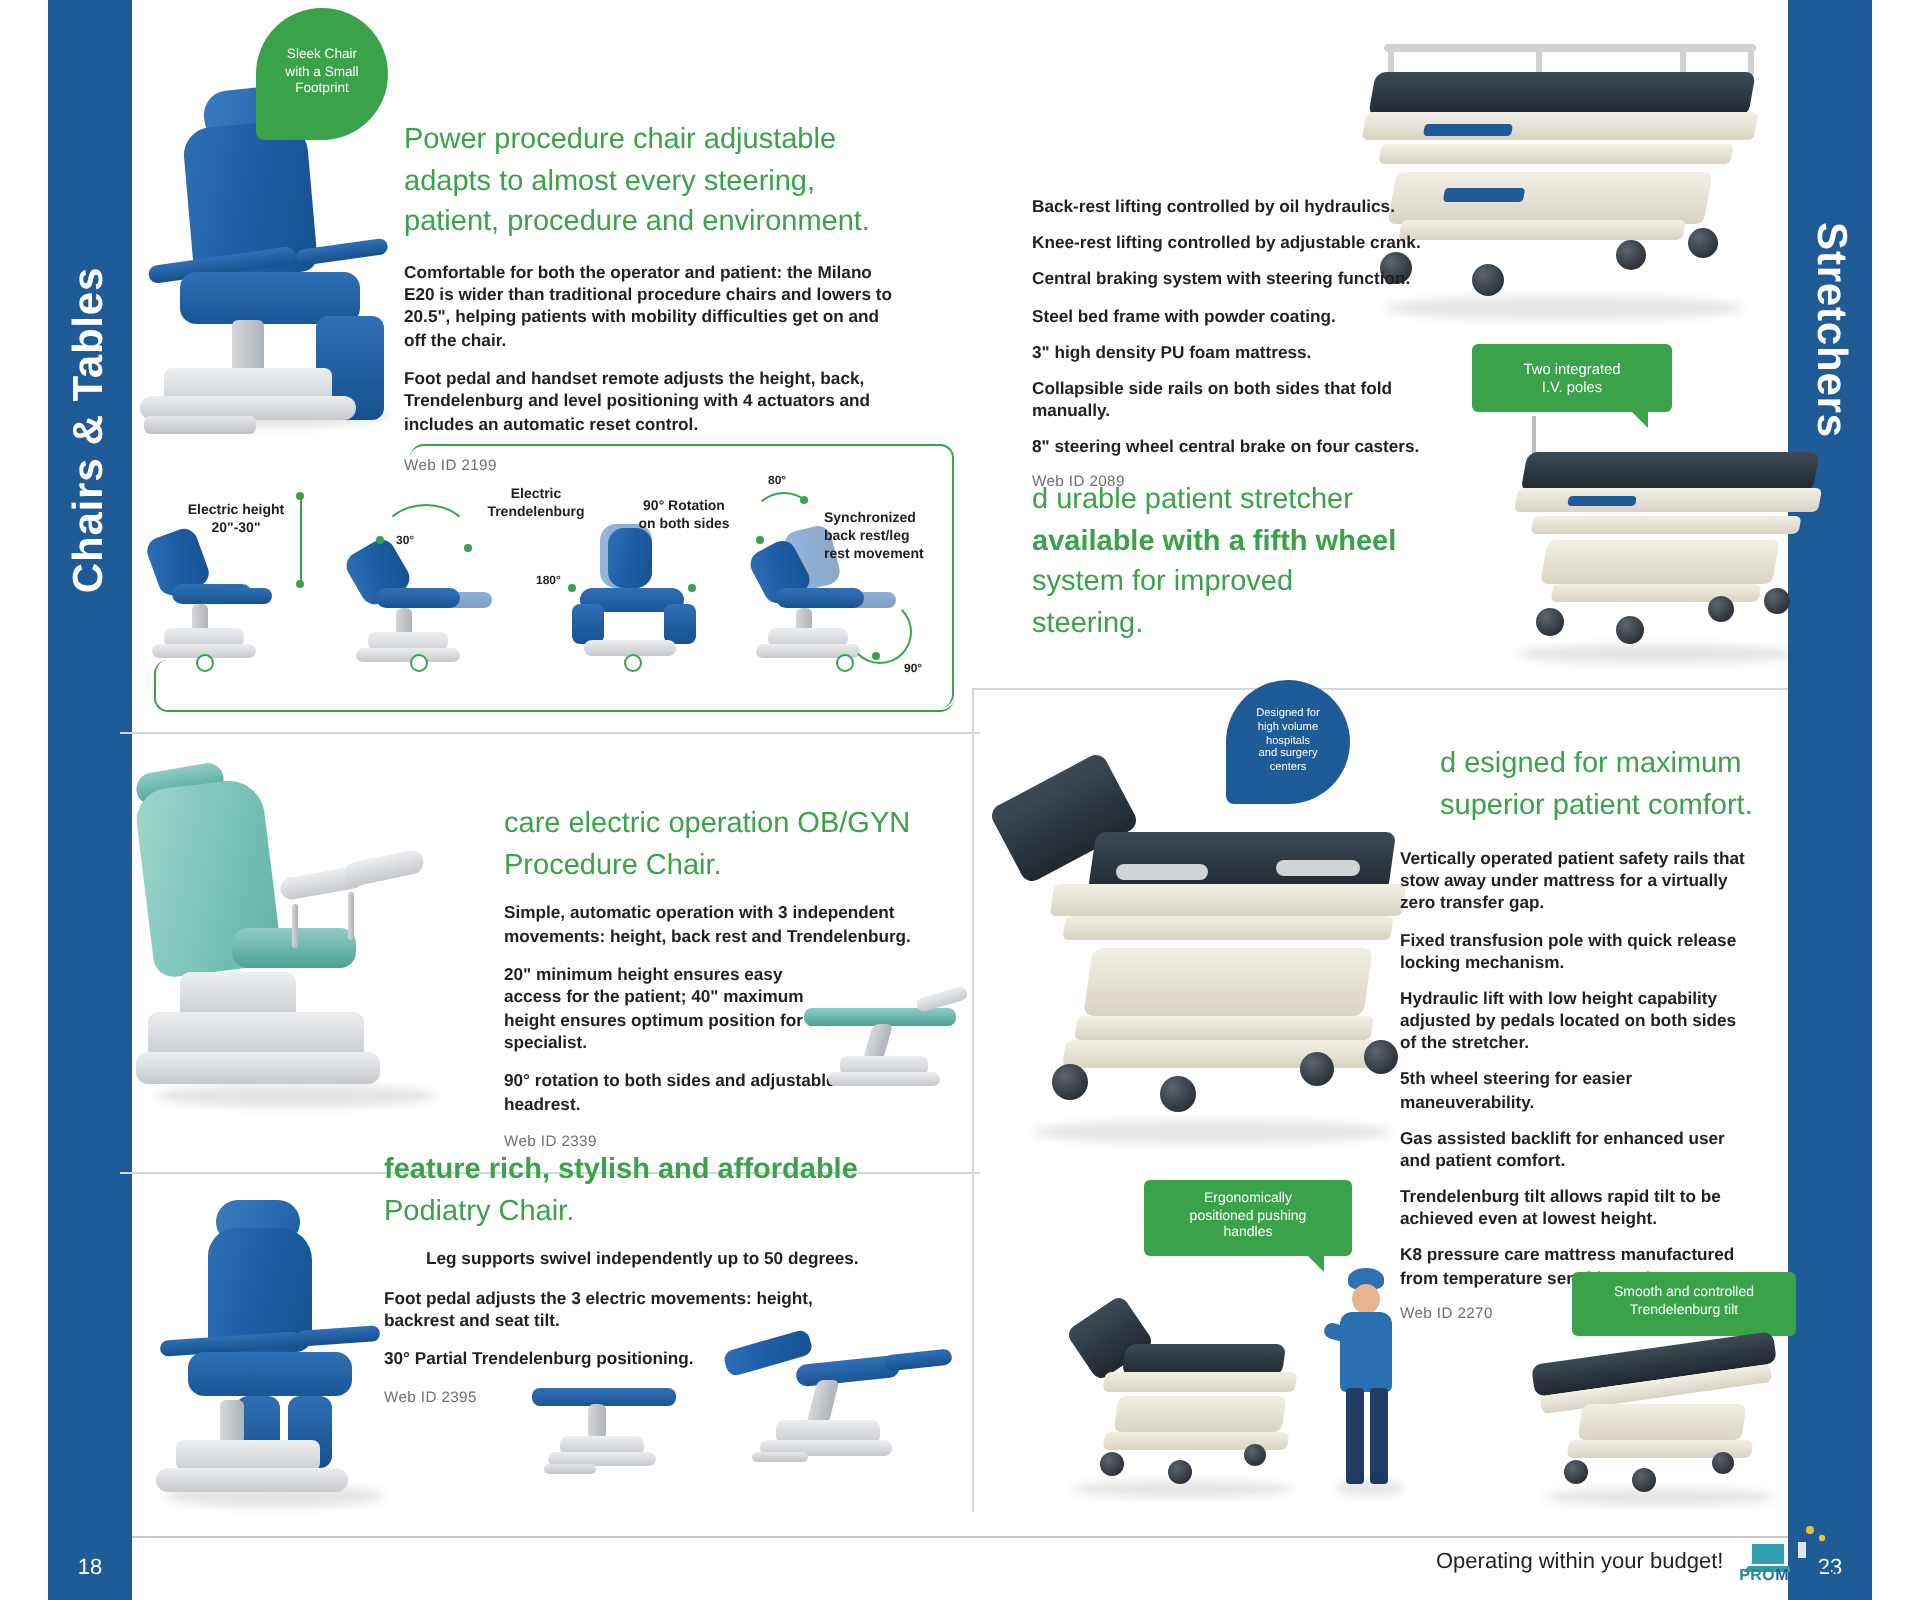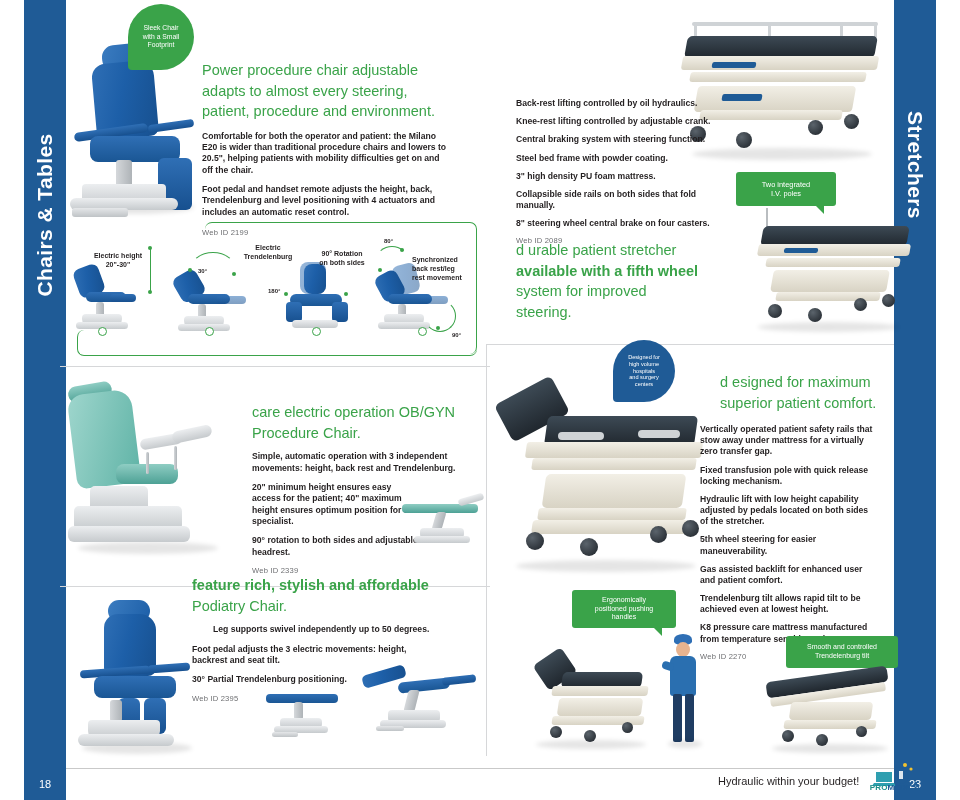--- a/index.html
+++ b/index.html
@@ -483,21 +483,21 @@
     <div class="caster" style="left:26px;top:66px;width:12px;height:12px;"></div>
     <div class="caster" style="left:60px;top:70px;width:12px;height:12px;"></div>
     <div class="caster" style="left:100px;top:62px;width:11px;height:11px;"></div>
   </div>
 
   <div class="footer-rule"></div>
 
   <div class="page-num page-num-left">18</div>
   <div class="page-num page-num-right">23</div>
 
-  <div class="footer-tagline">Hydraulic within your budget!</div>
+  <div class="footer-tagline">Operating within your budget!</div>
 
   <svg class="logo" viewBox="0 0 56 32">
     <path d="M10 10 L26 10 L26 20 L10 20 Z" fill="#2f9fb0"></path>
     <path d="M8 21 L28 21 L30 24 L6 24 Z" fill="#2f9fb0"></path>
     <path d="M30 6 Q40 4 42 12 Q44 20 34 22 L30 22 Z" fill="#1f5b96"></path>
     <circle cx="39" cy="3" r="2" fill="#f2c230"></circle>
     <circle cx="45" cy="7" r="1.6" fill="#f2c230"></circle>
     <path d="M33 9 L37 9 L37 17 L33 17 Z" fill="#ffffff" opacity=".85"></path>
   </svg>
   <div class="logo-text">

